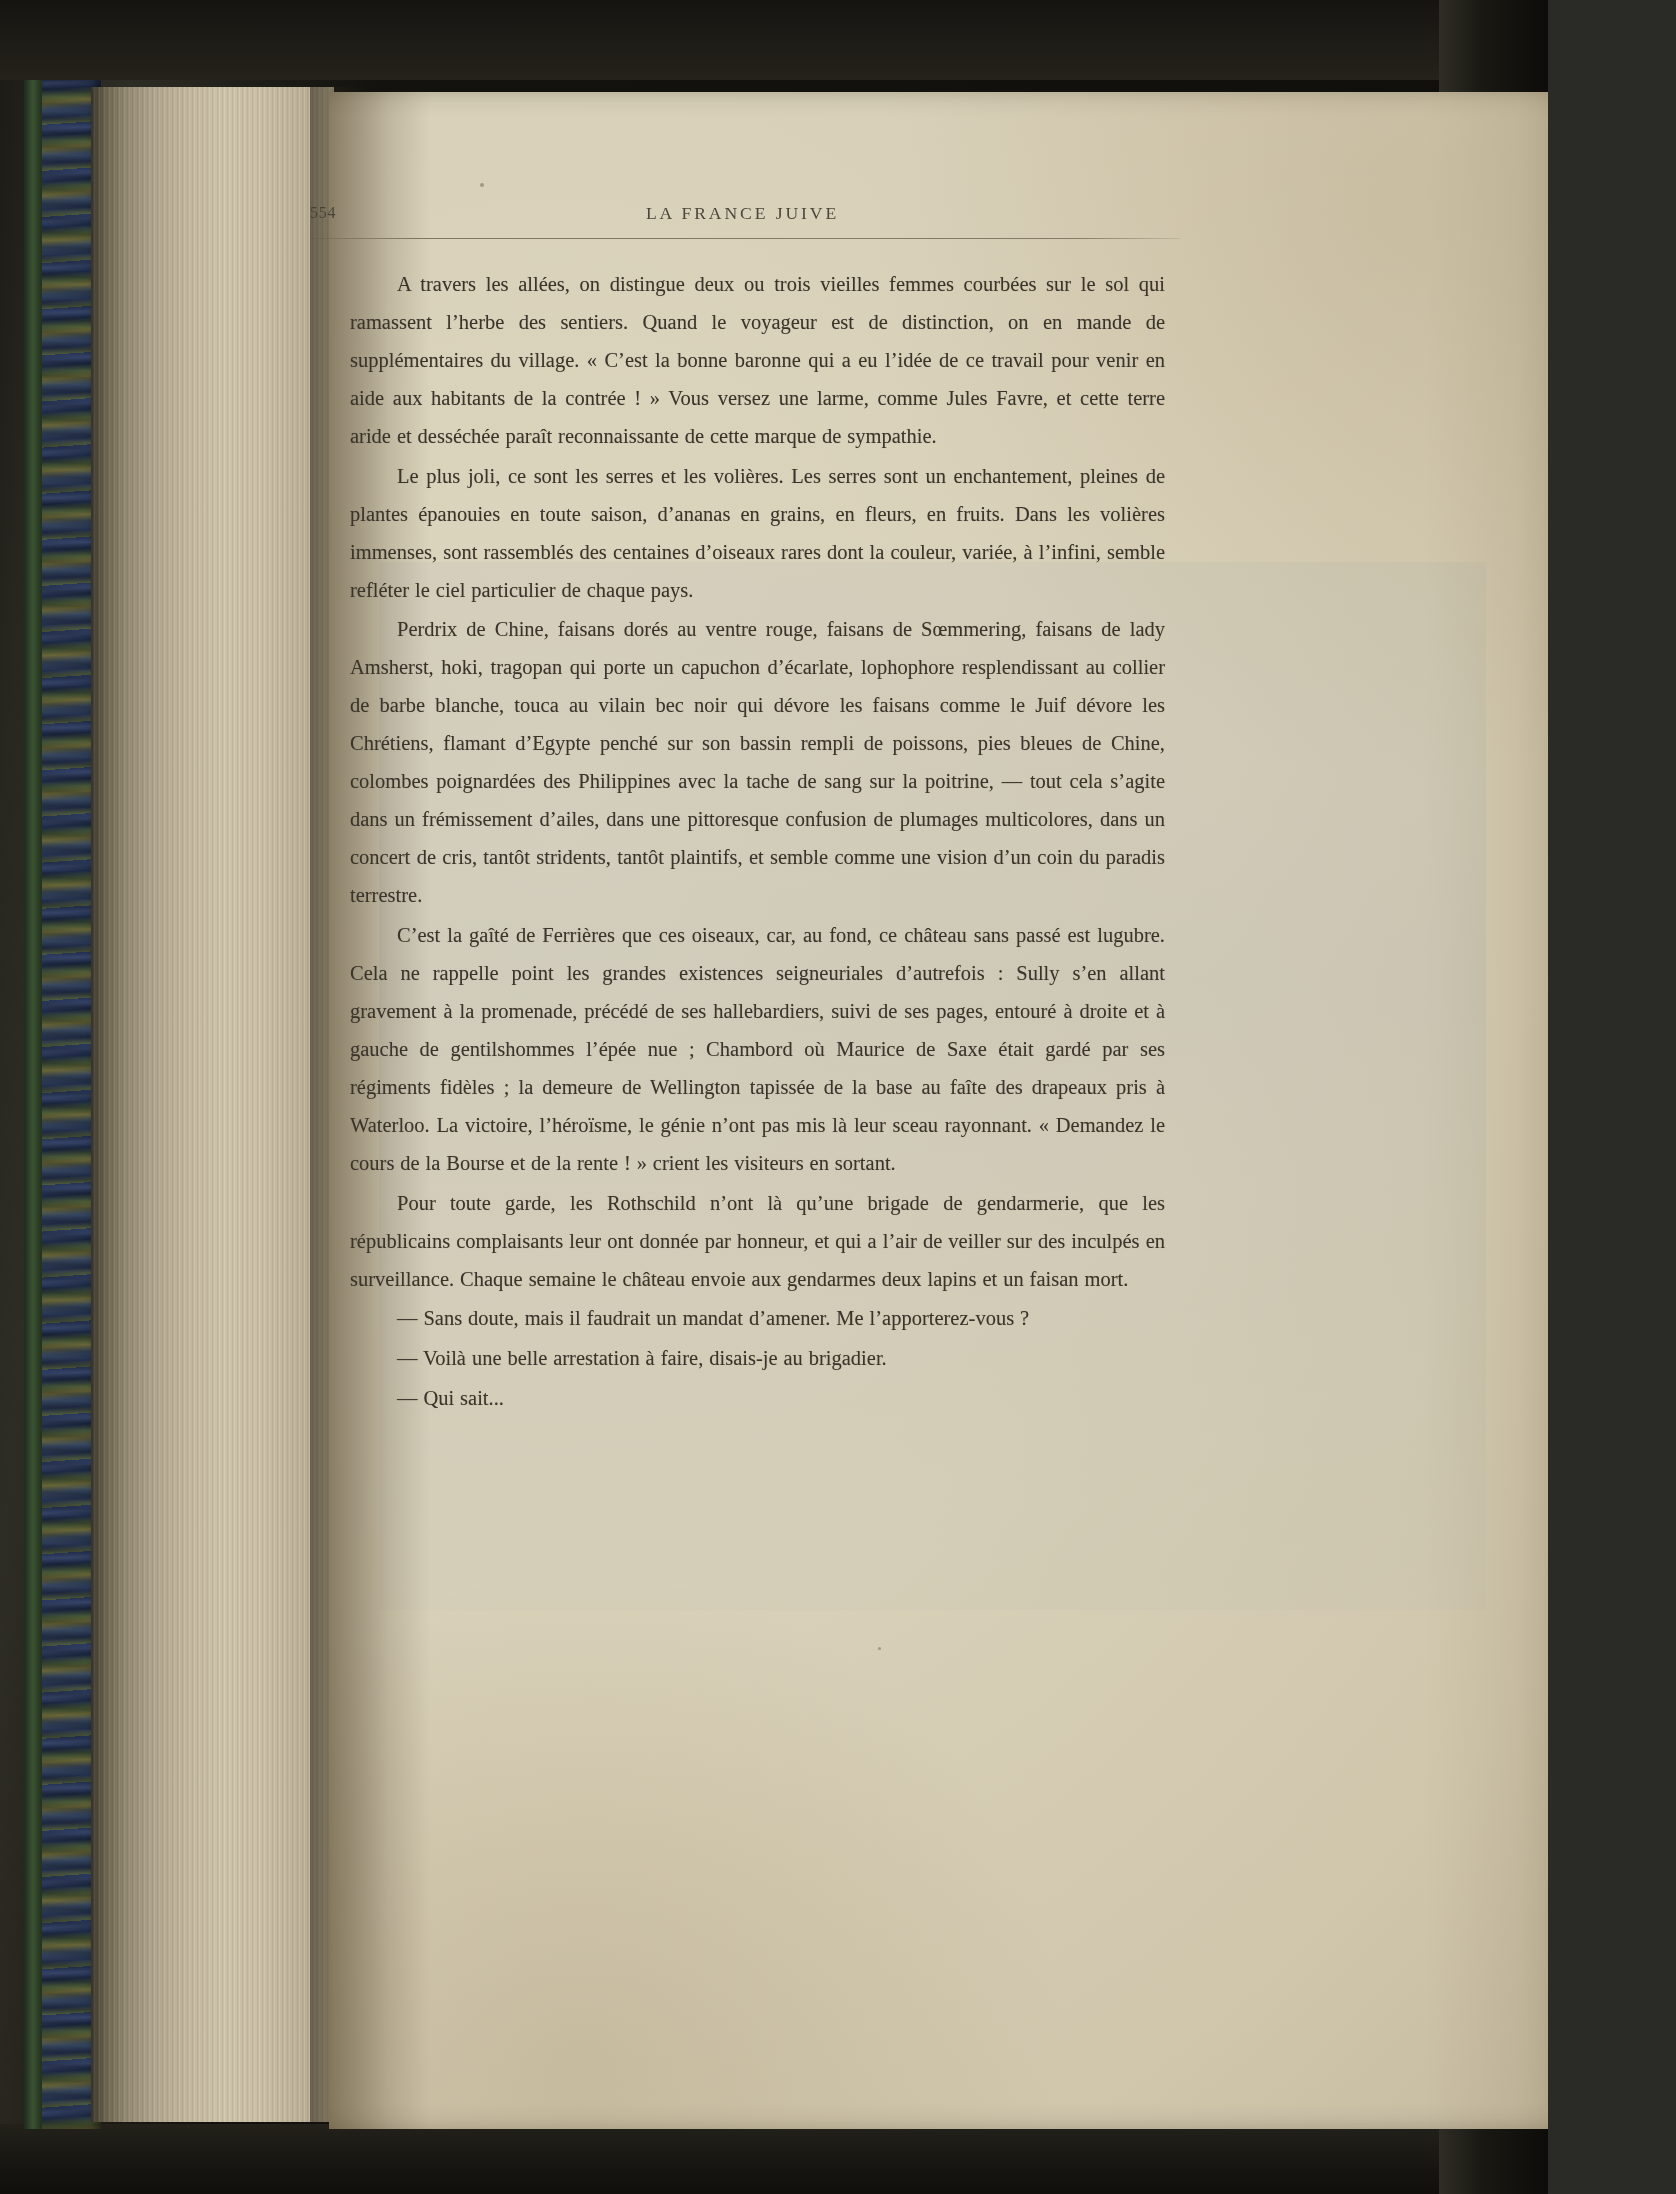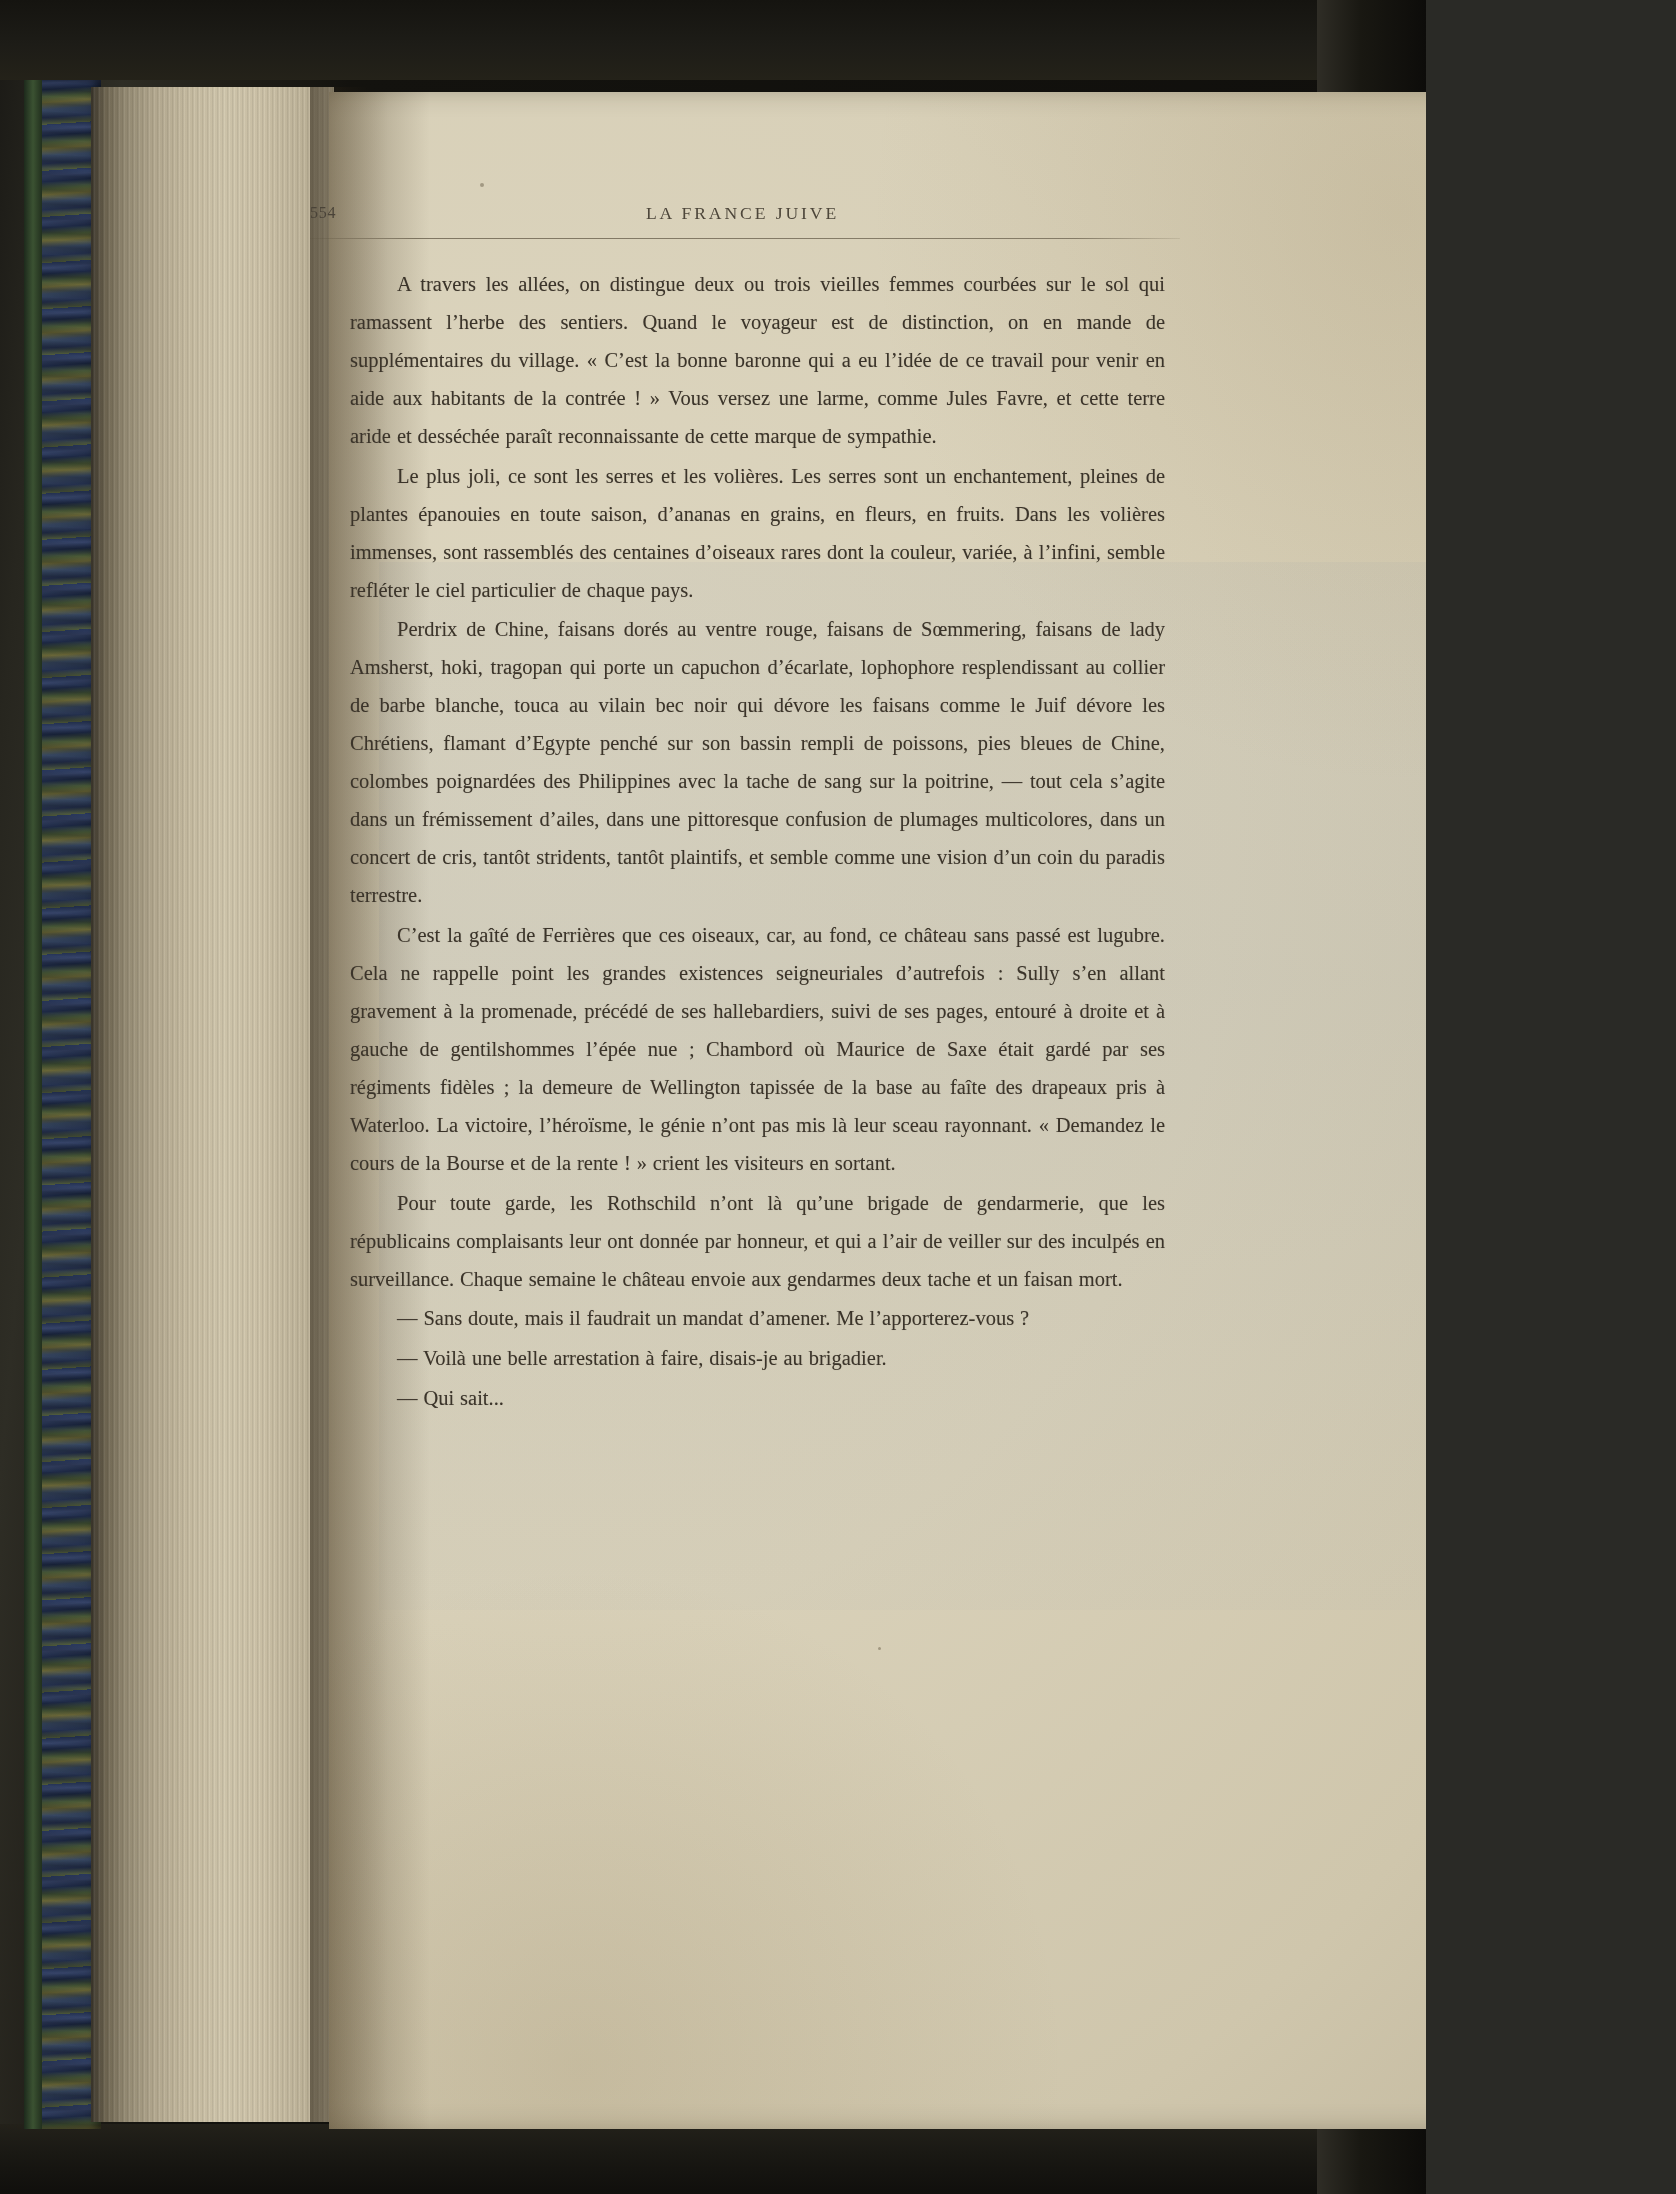--- a/index.html
+++ b/index.html
@@ -2,21 +2,21 @@
 <html style="font-size:13.4px"><head>
 <meta charset="utf-8">
 <style>
   html, body {
     margin: 0;
     padding: 0;
     background: #2a2a26;
   }
   #page {
     position: relative;
-    width: 1426px;
+    width: 1548px;
     height: 2194px;
     overflow: hidden;
     background: #5eead4;
     font-family: "Liberation Serif", serif;
   }
 
   
   .bg-dark {
     position: absolute;
     inset: 0;
@@ -273,21 +273,21 @@
       <div class="folio">554</div>
       <div class="runhead-title">LA FRANCE JUIVE</div>
       <div class="rule"></div>
     </div>
 
     <div class="body">
       <p>A travers les allées, on distingue deux ou trois vieilles femmes courbées sur le sol qui ramassent l’herbe des sentiers. Quand le voyageur est de distinction, on en mande de supplémentaires du village. « C’est la bonne baronne qui a eu l’idée de ce travail pour venir en aide aux habitants de la contrée ! » Vous versez une larme, comme Jules Favre, et cette terre aride et desséchée paraît reconnaissante de cette marque de sympathie.</p>
       <p>Le plus joli, ce sont les serres et les volières. Les serres sont un enchantement, pleines de plantes épanouies en toute saison, d’ananas en grains, en fleurs, en fruits. Dans les volières immenses, sont rassemblés des centaines d’oiseaux rares dont la couleur, variée, à l’infini, semble refléter le ciel particulier de chaque pays.</p>
       <p>Perdrix de Chine, faisans dorés au ventre rouge, faisans de Sœmmering, faisans de lady Amsherst, hoki, tragopan qui porte un capuchon d’écarlate, lophophore resplendissant au collier de barbe blanche, touca au vilain bec noir qui dévore les faisans comme le Juif dévore les Chrétiens, flamant d’Egypte penché sur son bassin rempli de poissons, pies bleues de Chine, colombes poignardées des Philippines avec la tache de sang sur la poitrine, — tout cela s’agite dans un frémissement d’ailes, dans une pittoresque confusion de plumages multicolores, dans un concert de cris, tantôt stridents, tantôt plaintifs, et semble comme une vision d’un coin du paradis terrestre.</p>
       <p>C’est la gaîté de Ferrières que ces oiseaux, car, au fond, ce château sans passé est lugubre. Cela ne rappelle point les grandes existences seigneuriales d’autrefois : Sully s’en allant gravement à la promenade, précédé de ses hallebardiers, suivi de ses pages, entouré à droite et à gauche de gentilshommes l’épée nue ; Chambord où Maurice de Saxe était gardé par ses régiments fidèles ; la demeure de Wellington tapissée de la base au faîte des drapeaux pris à Waterloo. La victoire, l’héroïsme, le génie n’ont pas mis là leur sceau rayonnant. « Demandez le cours de la Bourse et de la rente ! » crient les visiteurs en sortant.</p>
-      <p>Pour toute garde, les Rothschild n’ont là qu’une brigade de gendarmerie, que les républicains complaisants leur ont donnée par honneur, et qui a l’air de veiller sur des inculpés en surveillance. Chaque semaine le château envoie aux gendarmes deux tache et un faisan mort.</p>
+      <p>Pour toute garde, les Rothschild n’ont là qu’une brigade de gendarmerie, que les républicains complaisants leur ont donnée par honneur, et qui a l’air de veiller sur des inculpés en surveillance. Chaque semaine le château envoie aux gendarmes deux lapins et un faisan mort.</p>
       <p class="dash">— Sans doute, mais il faudrait un mandat d’amener. Me l’apporterez-vous ?</p>
       <p class="dash nojust">— Voilà une belle arrestation à faire, disais-je au brigadier.</p>
       <p class="dash nojust">— Qui sait...</p>
     </div>
 
   </div>
 </div>
 
 
 </body></html>

